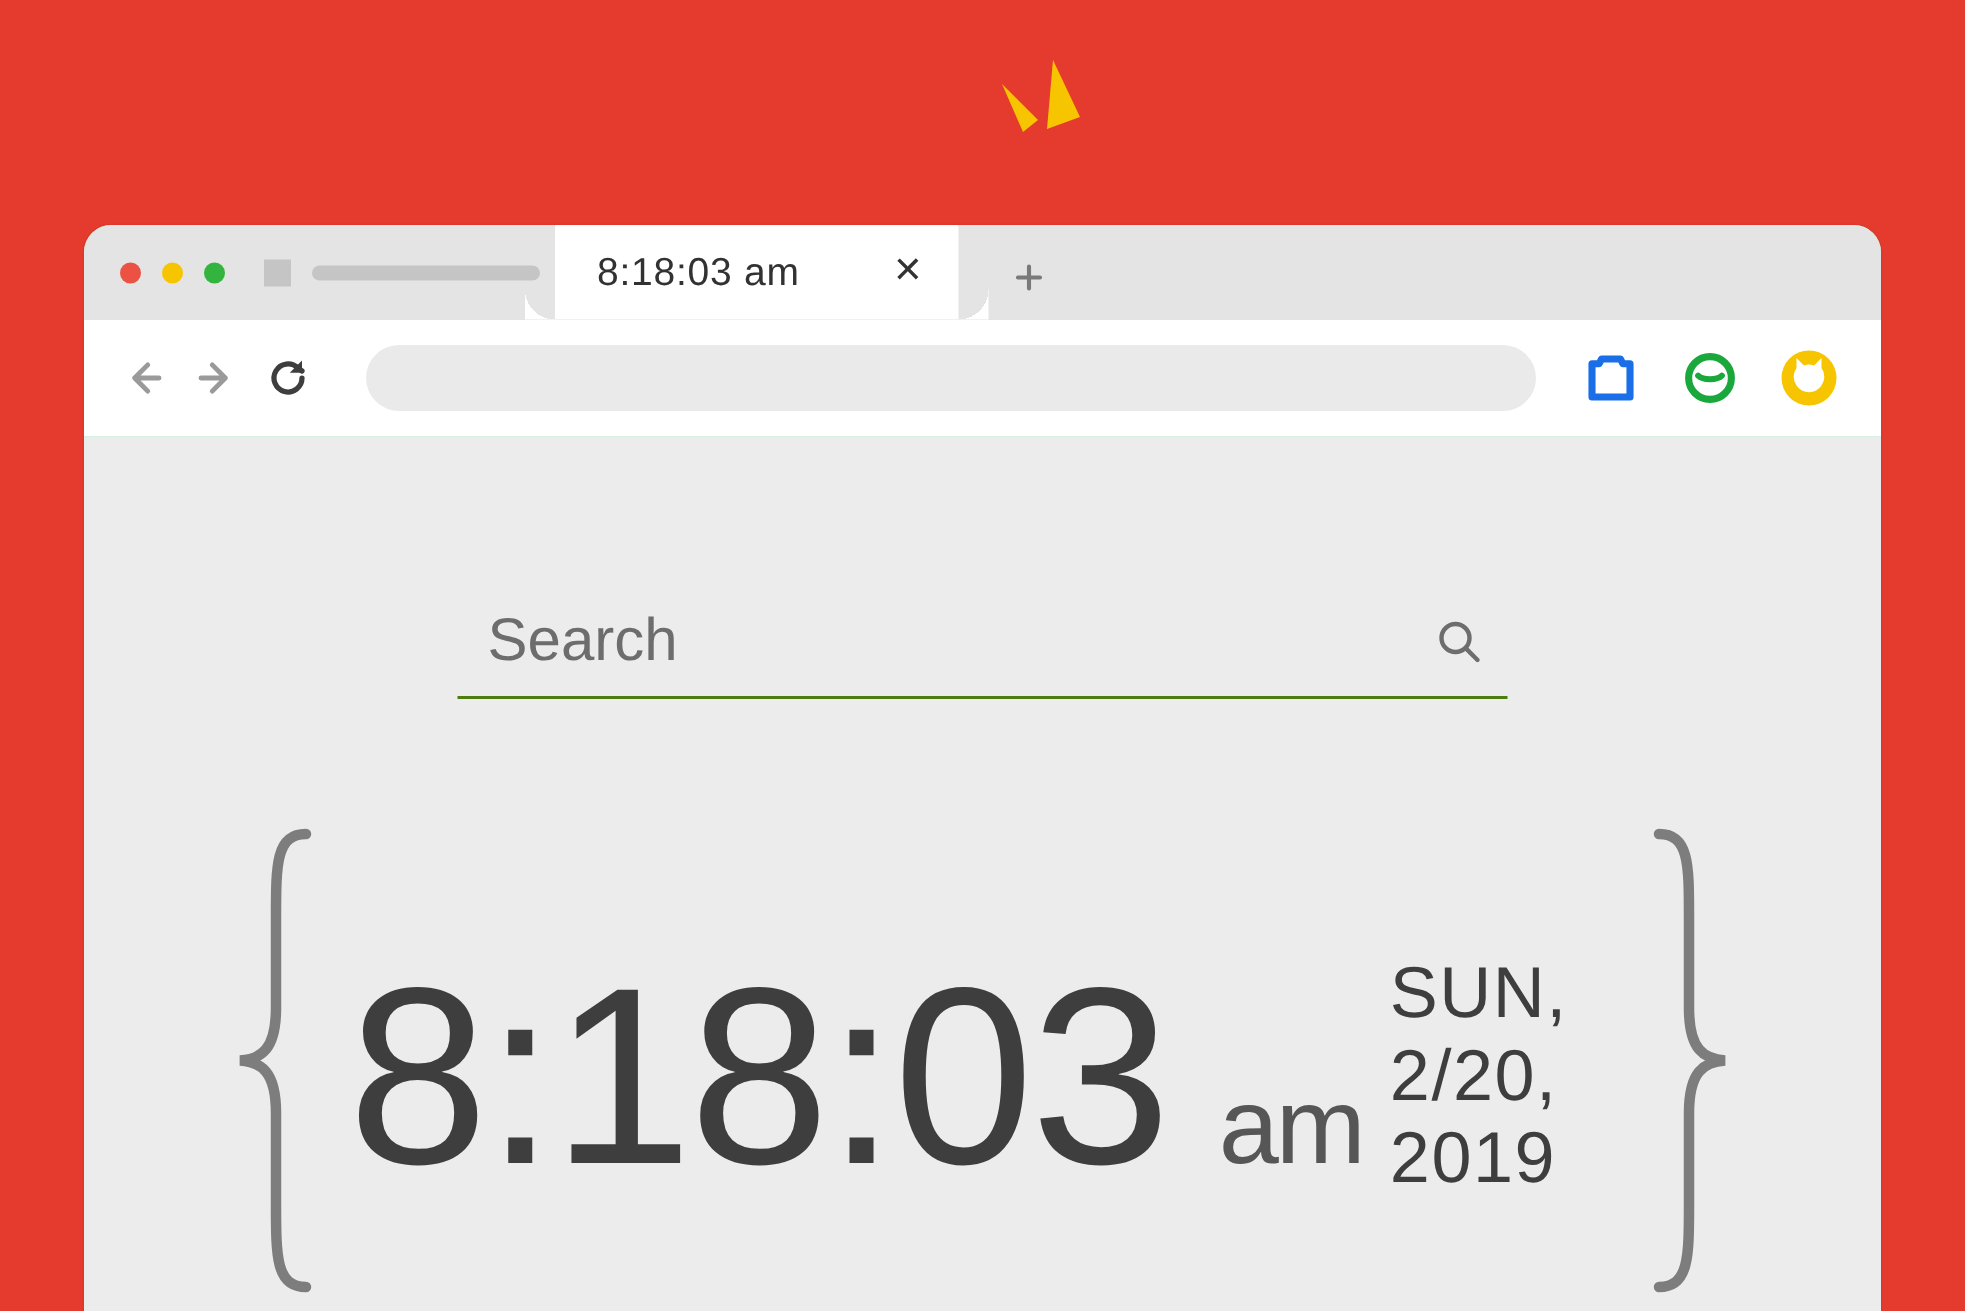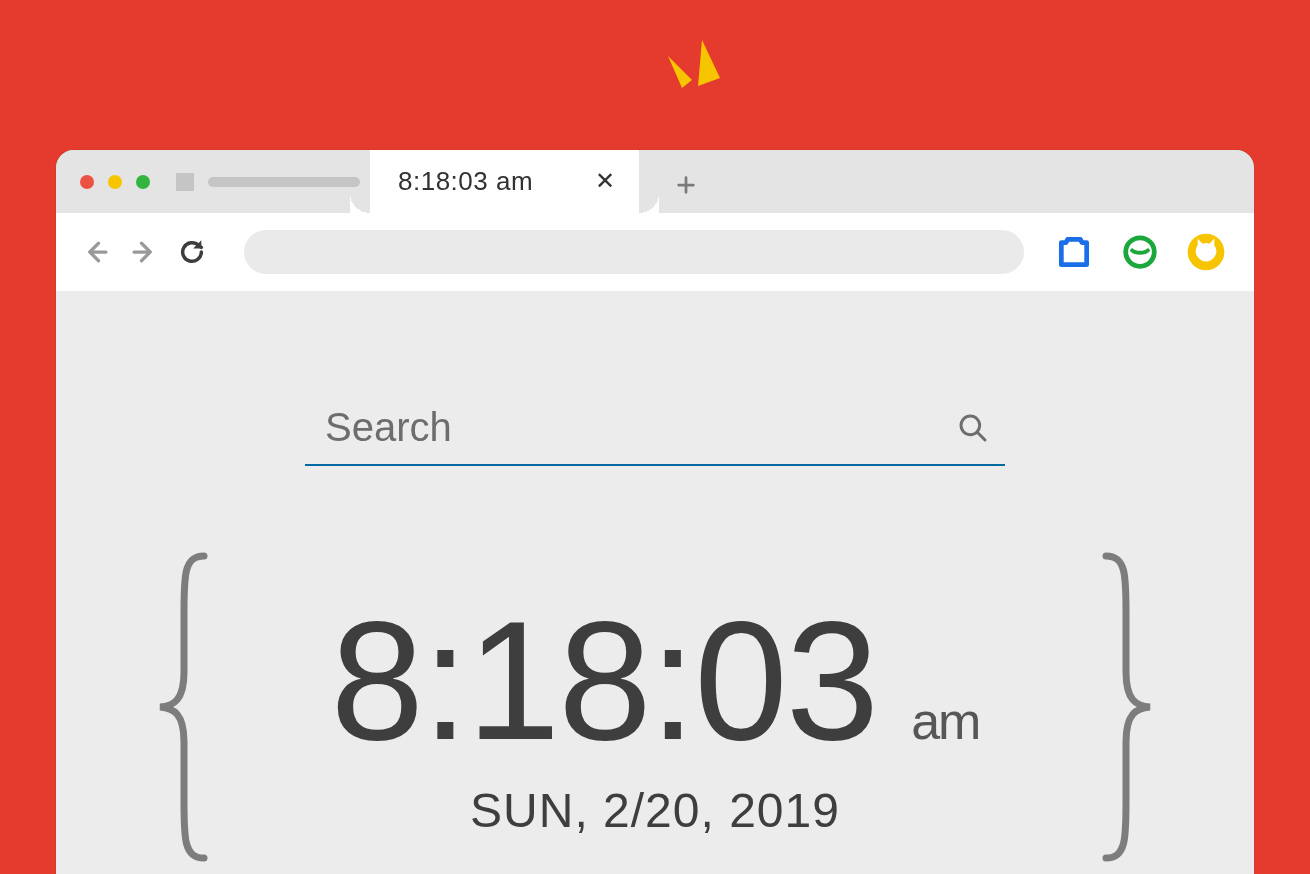--- a/index.html
+++ b/index.html
@@ -131,21 +131,21 @@
   .content {
     background: #ececec;
     height: calc(100% - 63px - 78px);
     position: relative;
     padding-top: 108px;
   }
 
   .search-wrap {
     width: 700px;
     margin: 0 auto;
-    border-bottom: 2px solid #0369a1;
+    border-bottom: 2px solid #4d7c0f;
     display: flex;
     align-items: center;
     padding: 6px 10px 14px 20px;
   }
   .search-input {
     flex: 1;
     border: none;
     background: transparent;
     font-size: 40px;
     color: #6d6d6d;
@@ -163,41 +163,41 @@
     gap: 18px;
     padding: 0 100px;
   }
   .brace {
     color: #7d7d7d;
     flex: 0 0 auto;
   }
   .clock-inner {
     flex: 1;
     display: flex;
-    flex-direction: column;
+    flex-direction: row;
     align-items: center;
     justify-content: center;
     gap: 18px;
     padding: 30px 0 10px;
   }
   .time-row {
     display: flex;
     align-items: baseline;
     color: #3e3e3e;
     font-weight: 400;
     letter-spacing: -2px;
   }
   .time-big {
     font-size: 168px;
     line-height: 1;
     font-family: "Segoe UI", "Helvetica Neue", Arial, sans-serif;
     font-weight: 400;
   }
   .ampm {
-    font-size: 52px;
+    font-size: 72px;
     margin-left: 34px;
     color: #565656;
   }
   .date {
     font-size: 48px;
     color: #3e3e3e;
     letter-spacing: 1px;
   }
 
   svg { display: block; }

